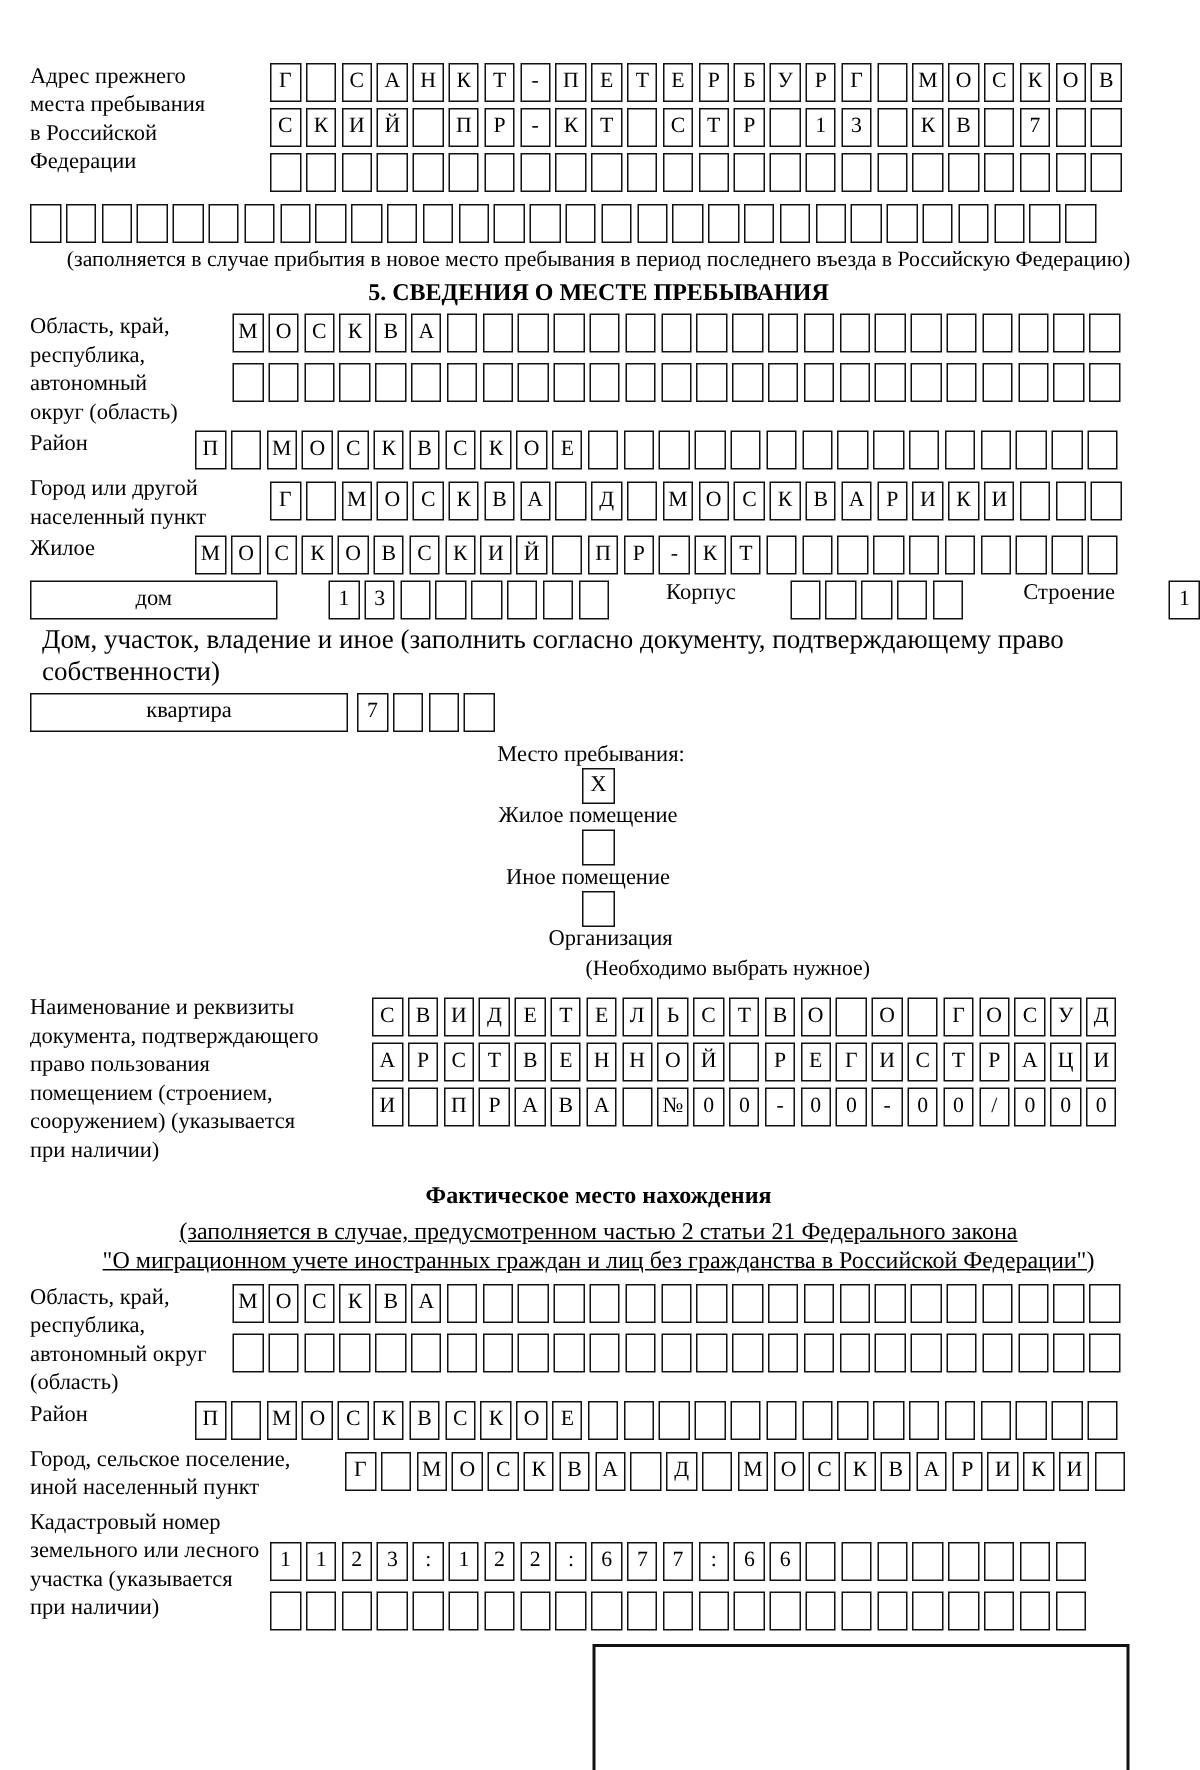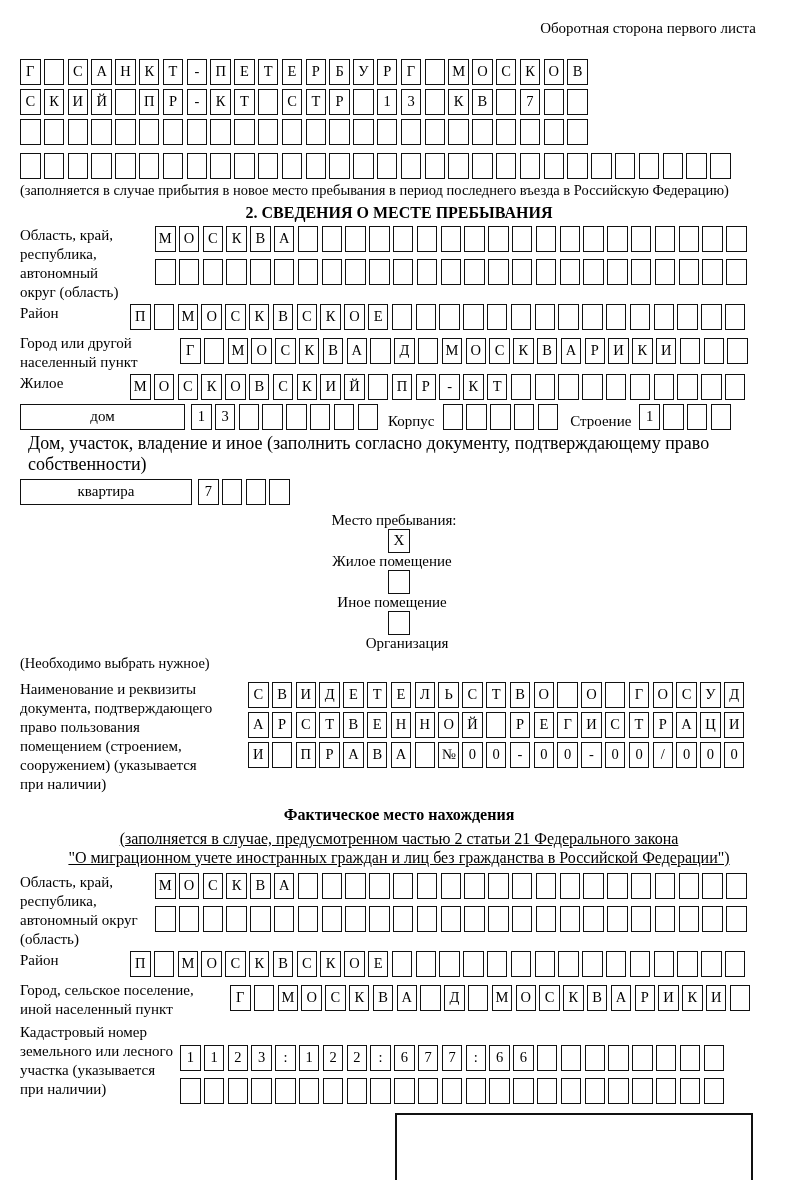--- a/index.html
+++ b/index.html
@@ -14,21 +14,21 @@
   .frow{ display:flex; align-items:flex-start; }
   .lbl{ white-space:pre-line; line-height:19px; flex:0 0 auto; }
   .boxes{ display:flex; gap:3.3px; flex-wrap:nowrap; }
   .box{
     box-sizing:border-box; width:20.5px; height:26px; flex:0 0 auto;
     border:1.8px solid #111; text-align:center; line-height:22px;
     font-size:14.5px;
   }
   .stack > .boxes{ margin-bottom:4px; }
   .stack7 > .boxes{ margin-bottom:7px; }
-  .note{ font-size:14.5px; margin-top:3px; }
+  .note{ text-align:center; font-size:14.5px; margin-top:3px; }
   .sect-title{ text-align:center; font-weight:bold; font-size:16px; margin-top:5px; }
   .widebox{
     box-sizing:border-box; border:1.8px solid #111; height:26px;
     text-align:center; line-height:23px; flex:0 0 auto;
   }
   .caption{ font-size:18px; margin:3px 0 0 8px; }
   .cbox{
     box-sizing:border-box; width:22px; height:24px; border:1.8px solid #111;
     text-align:center; line-height:21px; font-size:15px; flex:0 0 auto;
   }
@@ -42,23 +42,26 @@
     width:392px; margin-left:362px; margin-top:5px;
     text-align:center; line-height:19px; font-size:15px;
   }
   .mt4{margin-top:4px;} .mt6{margin-top:6px;} .mt8{margin-top:8px;}
 </style>
 </head>
 <body>
 
 <div class="page">
 
-  <div class="hdr">Оборотная сторона первого листа</div>
 
   <div class="frow" style="margin-top:22px;">
+    <div class="lbl" style="width:160px;">Адрес прежнего
+места пребывания
+в Российской
+Федерации</div>
     <div class="stack">
       <div class="boxes">
           <span class="box">Г</span>
           <span class="box"></span>
           <span class="box">С</span>
           <span class="box">А</span>
           <span class="box">Н</span>
           <span class="box">К</span>
           <span class="box">Т</span>
           <span class="box">-</span>
@@ -160,21 +163,21 @@
       <span class="box"></span>
       <span class="box"></span>
       <span class="box"></span>
       <span class="box"></span>
       <span class="box"></span>
       <span class="box"></span>
       <span class="box"></span>
     </div>
   <div class="note">(заполняется в случае прибытия в новое место пребывания в период последнего въезда в Российскую Федерацию)</div>
 
-  <div class="sect-title">2. СВЕДЕНИЯ О МЕСТЕ ПРЕБЫВАНИЯ</div>
+  <div class="sect-title">5. СВЕДЕНИЯ О МЕСТЕ ПРЕБЫВАНИЯ</div>
 
   <div class="frow mt4">
     <div class="lbl" style="width:135px;">Область, край,
 республика,
 автономный
 округ (область)</div>
     <div class="stack7">
       <div class="boxes">
           <span class="box">М</span>
           <span class="box">О</span>
@@ -320,21 +323,21 @@
         <span class="box"></span>
         <span class="box"></span>
         <span class="box"></span>
         <span class="box"></span>
         <span class="box"></span>
         <span class="box"></span>
         <span class="box"></span>
       </div>
   </div>
 
-  <div class="frow mt4" style="align-items:flex-end;">
+  <div class="frow mt4" style="align-items:flex-start;gap:28px;">
     <div class="widebox" style="width:165px;">дом</div>
     <div class="boxes" style="margin-left:6px;">
         <span class="box">1</span>
         <span class="box">3</span>
         <span class="box"></span>
         <span class="box"></span>
         <span class="box"></span>
         <span class="box"></span>
         <span class="box"></span>
         <span class="box"></span>
@@ -351,39 +354,39 @@
     <div class="boxes">
         <span class="box">1</span>
         <span class="box"></span>
         <span class="box"></span>
         <span class="box"></span>
       </div>
   </div>
   <div class="caption">Дом, участок, владение и иное (заполнить согласно документу, подтверждающему право собственности)</div>
 
   <div class="frow mt4" style="align-items:center;">
-    <div class="widebox" style="width:172px;">квартира</div>
+    <div class="widebox" style="width:212px;">квартира</div>
     <div class="boxes" style="margin-left:6px;">
         <span class="box">7</span>
         <span class="box"></span>
         <span class="box"></span>
         <span class="box"></span>
       </div>
   </div>
 
   <div class="cbrow">
     <span style="margin-right:10px;">Место пребывания:</span>
     <span class="cbox">X</span>
     <span style="margin:0 24px 0 10px;">Жилое помещение</span>
     <span class="cbox"></span>
     <span style="margin:0 24px 0 10px;">Иное помещение</span>
     <span class="cbox"></span>
     <span style="margin-left:16px;">Организация</span>
   </div>
-  <div style="width:560px;text-align:left;font-size:14.5px;margin-top:3px;">(Необходимо выбрать нужное)</div>
+  <div style="width:560px;text-align:right;font-size:14.5px;margin-top:3px;">(Необходимо выбрать нужное)</div>
 
   <div class="frow mt8">
     <div class="lbl" style="width:228px;">Наименование и реквизиты
 документа, подтверждающего
 право пользования
 помещением (строением,
 сооружением) (указывается
 при наличии)</div>
     <div class="stack" style="margin-top:2px;">
       <div class="boxes">

